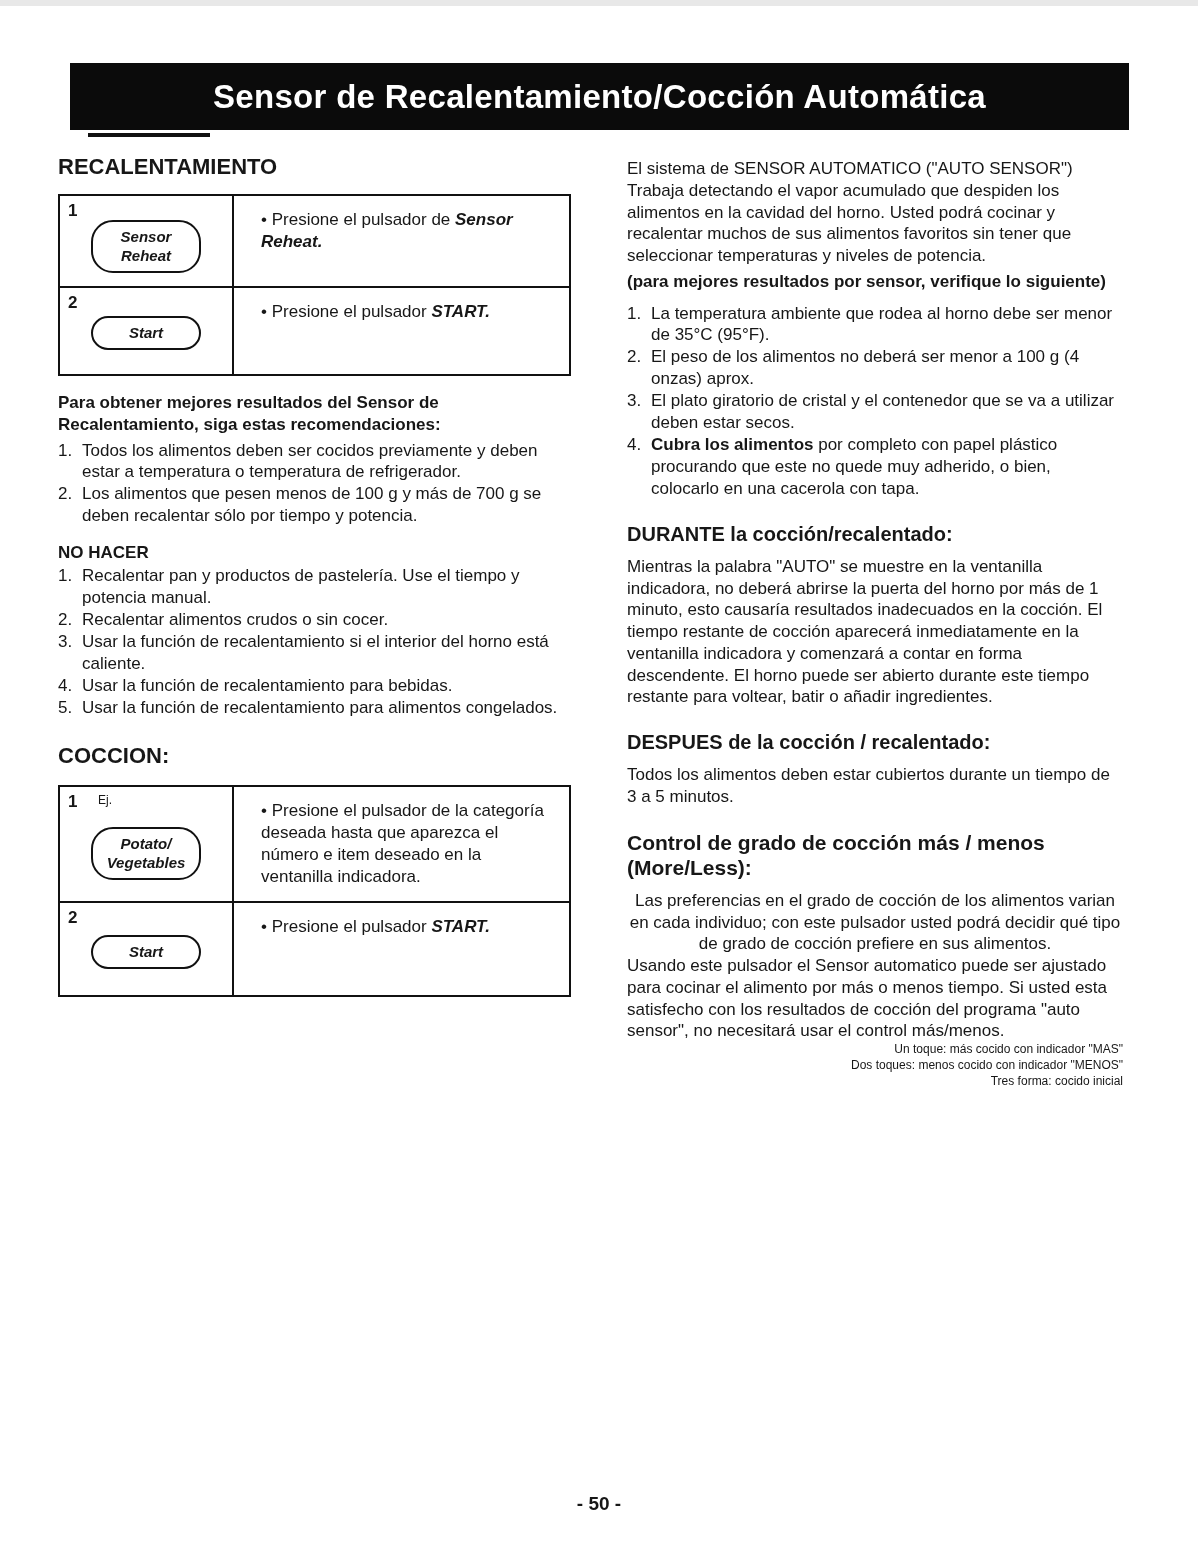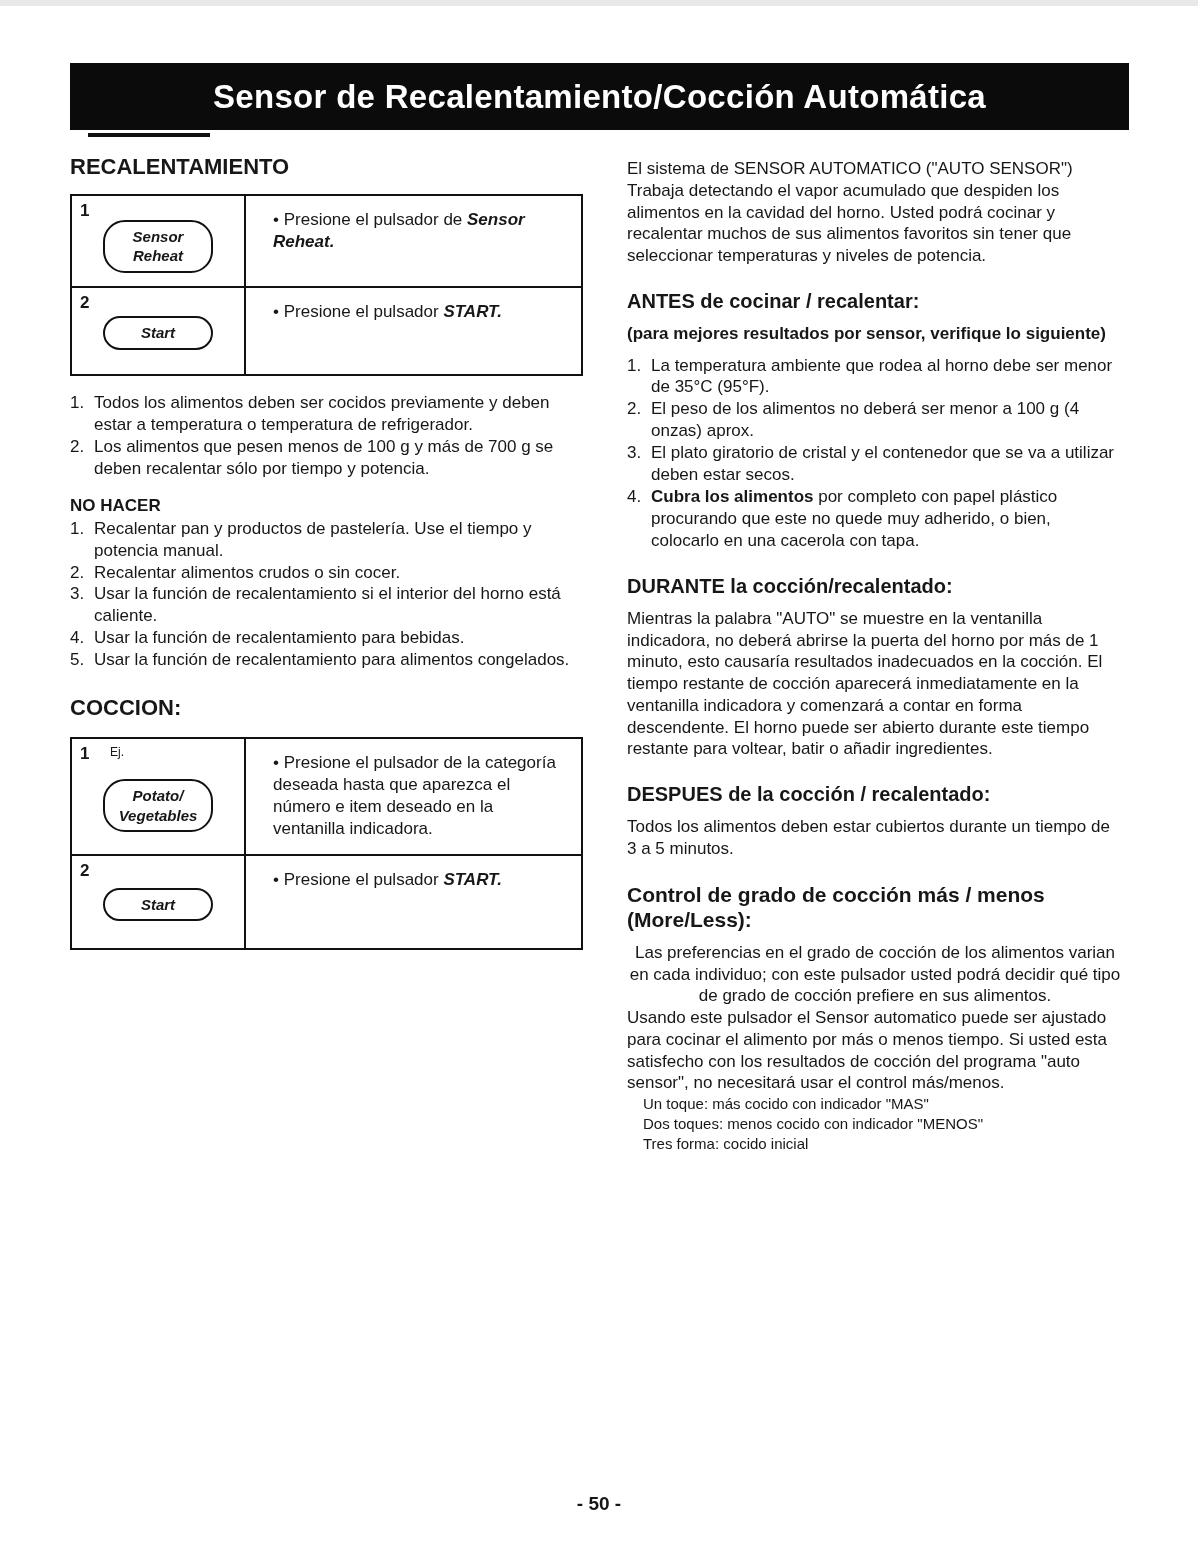--- a/index.html
+++ b/index.html
@@ -25,21 +25,21 @@
     font-size: 33px;
     font-weight: bold;
     letter-spacing: 0.3px;
   }
   .artifact-line {
     position: absolute;
     left: 88px; top: 127px;
     width: 122px; height: 4px;
     background: #111;
   }
-  .col-left  { position: absolute; left: 70px;  top: 148px; width: 513px; }
+  .col-left  { position: absolute; left: 58px;  top: 148px; width: 513px; }
   .col-right { position: absolute; left: 627px; top: 152px; width: 496px; }
 
   .h-big   { font-size: 22px; font-weight: bold; margin: 0 0 14px 0; }
   .h-right { font-size: 20px; font-weight: bold; margin: 22px 0 10px 0; line-height: 1.2; }
 
   p, .para { font-size: 17px; line-height: 1.28; margin: 0 0 4px 0; }
   .emph { font-weight: bold; font-style: italic; }
 
   
   .optable {
@@ -92,21 +92,21 @@
   
   .li { display: flex; font-size: 17px; line-height: 1.29; }
   .li .ln { flex: 0 0 24px; }
   .li .lt { flex: 1; }
 
   .no-hacer { font-size: 17px; font-weight: bold; margin: 16px 0 2px 0; }
   .lead-bold { font-size: 17px; font-weight: bold; line-height: 1.28; margin: 2px 0 4px 0; }
 
   .coccion-h { font-size: 22px; font-weight: bold; margin: 24px 0 16px 0; }
 
-  .touch-line { font-size: 15px; line-height: 1.32; margin-left: 16px; }
+  .touch-line { font-size: 12px; line-height: 1.32; margin-left: 16px; text-align: right; }
 
   .footer-page {
     position: absolute;
     left: 0; right: 0; top: 1487px;
     text-align: center;
     font-size: 19px;
     font-weight: bold;
   }
 </style>
 </head>
@@ -144,20 +144,21 @@
             <span class="bl">Start</span>
           </span>
         </div>
         <div class="cell-right">
           <span>• Presione el pulsador</span>
           <span class="emph">START.</span>
         </div>
       </div>
     </div>
 
+    <div class="lead-bold">Para obtener mejores resultados del Sensor de Recalentamiento, siga estas recomendaciones:</div>
 
     <div>
       <div class="li">
         <span class="ln">1.</span>
         <span class="lt">Todos los alimentos deben ser cocidos previamente y deben estar a temperatura o temperatura de refrigerador.</span>
       </div>
       <div class="li">
         <span class="ln">2.</span>
         <span class="lt">Los alimentos que pesen menos de 100 g y más de 700 g se deben recalentar sólo por tiempo y potencia.</span>
       </div>
@@ -217,21 +218,20 @@
         </div>
       </div>
     </div>
 
   </div>
 
   <div class="col-right">
 
     <p>El sistema de SENSOR AUTOMATICO ("AUTO SENSOR") Trabaja detectando el vapor acumulado que despiden los alimentos en la cavidad del horno. Usted podrá cocinar y recalentar muchos de sus alimentos favoritos sin tener que seleccionar temperaturas y niveles de potencia.</p>
 
-    <div class="h-right">ANTES de cocinar / recalentar:</div>
 
     <div class="lead-bold" style="margin-bottom:10px;">(para mejores resultados por sensor, verifique lo siguiente)</div>
 
     <div>
       <div class="li">
         <span class="ln">1.</span>
         <span class="lt"><b></b><span>La temperatura ambiente que rodea al horno debe ser menor de 35°C (95°F).</span></span>
       </div>
       <div class="li">
         <span class="ln">2.</span>

